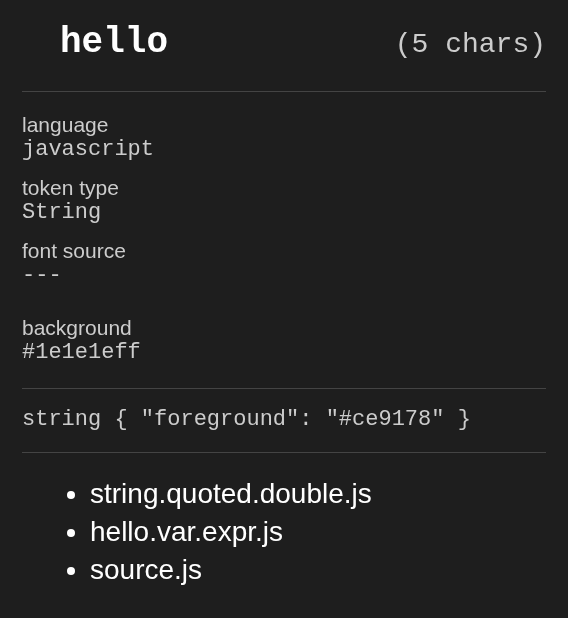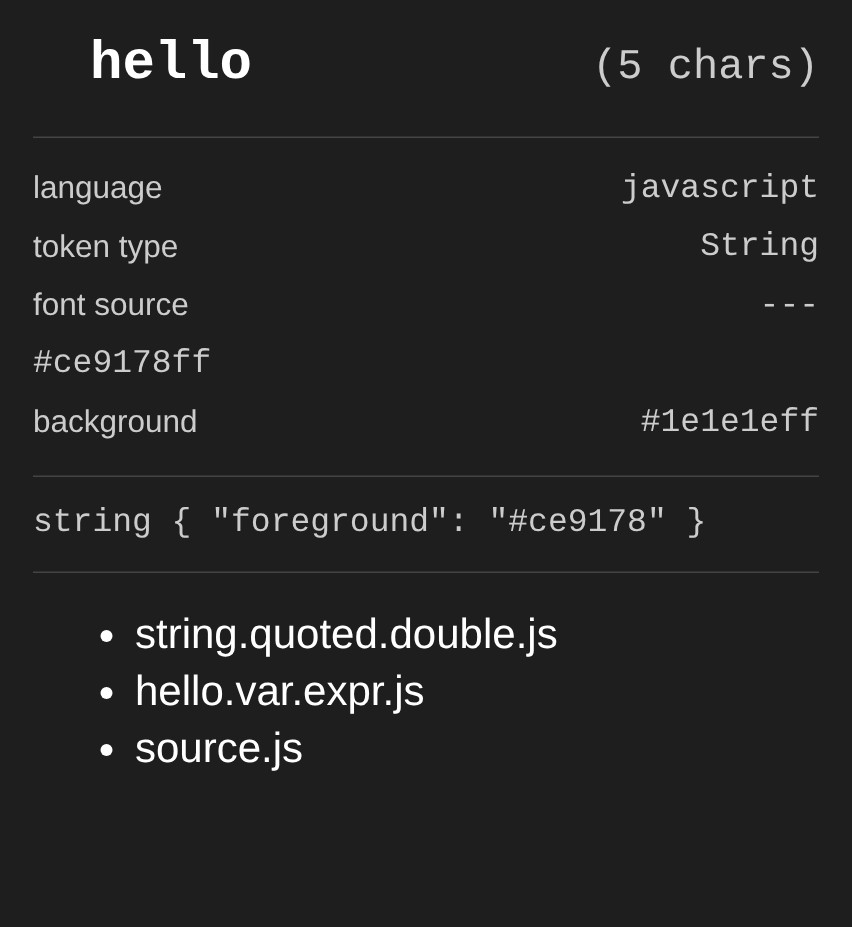--- a/index.html
+++ b/index.html
@@ -36,22 +36,23 @@
       font-size: 28px;
       color: #cccccc;
     }
     .props {
       padding: 14px 0 16px 0;
       border-bottom: 1px solid #444444;
     }
     .prop-row {
       display: flex;
       justify-content: space-between;
-      align-items: center;
+      align-items: flex-start;
       padding: 7px 0;
+      flex-direction: column;
     }
     .prop-key {
       color: #cccccc;
     }
     .prop-val {
       font-family: "Courier New", Courier, monospace;
       font-size: 22px;
       color: #cccccc;
     }
     .rule-section {
@@ -90,21 +91,20 @@
   </div>
   <div class="prop-row">
     <span class="prop-key">token type</span>
     <span class="prop-val">String</span>
   </div>
   <div class="prop-row">
     <span class="prop-key">font source</span>
     <span class="prop-val">---</span>
   </div>
   <div class="prop-row">
-    <span class="prop-val">#ce9178ff</span>
   </div>
   <div class="prop-row">
     <span class="prop-key">background</span>
     <span class="prop-val">#1e1e1eff</span>
   </div>
 </div>
 
 <div class="rule-section">
   <span>string { "foreground": "#ce9178" }</span>
 </div>

